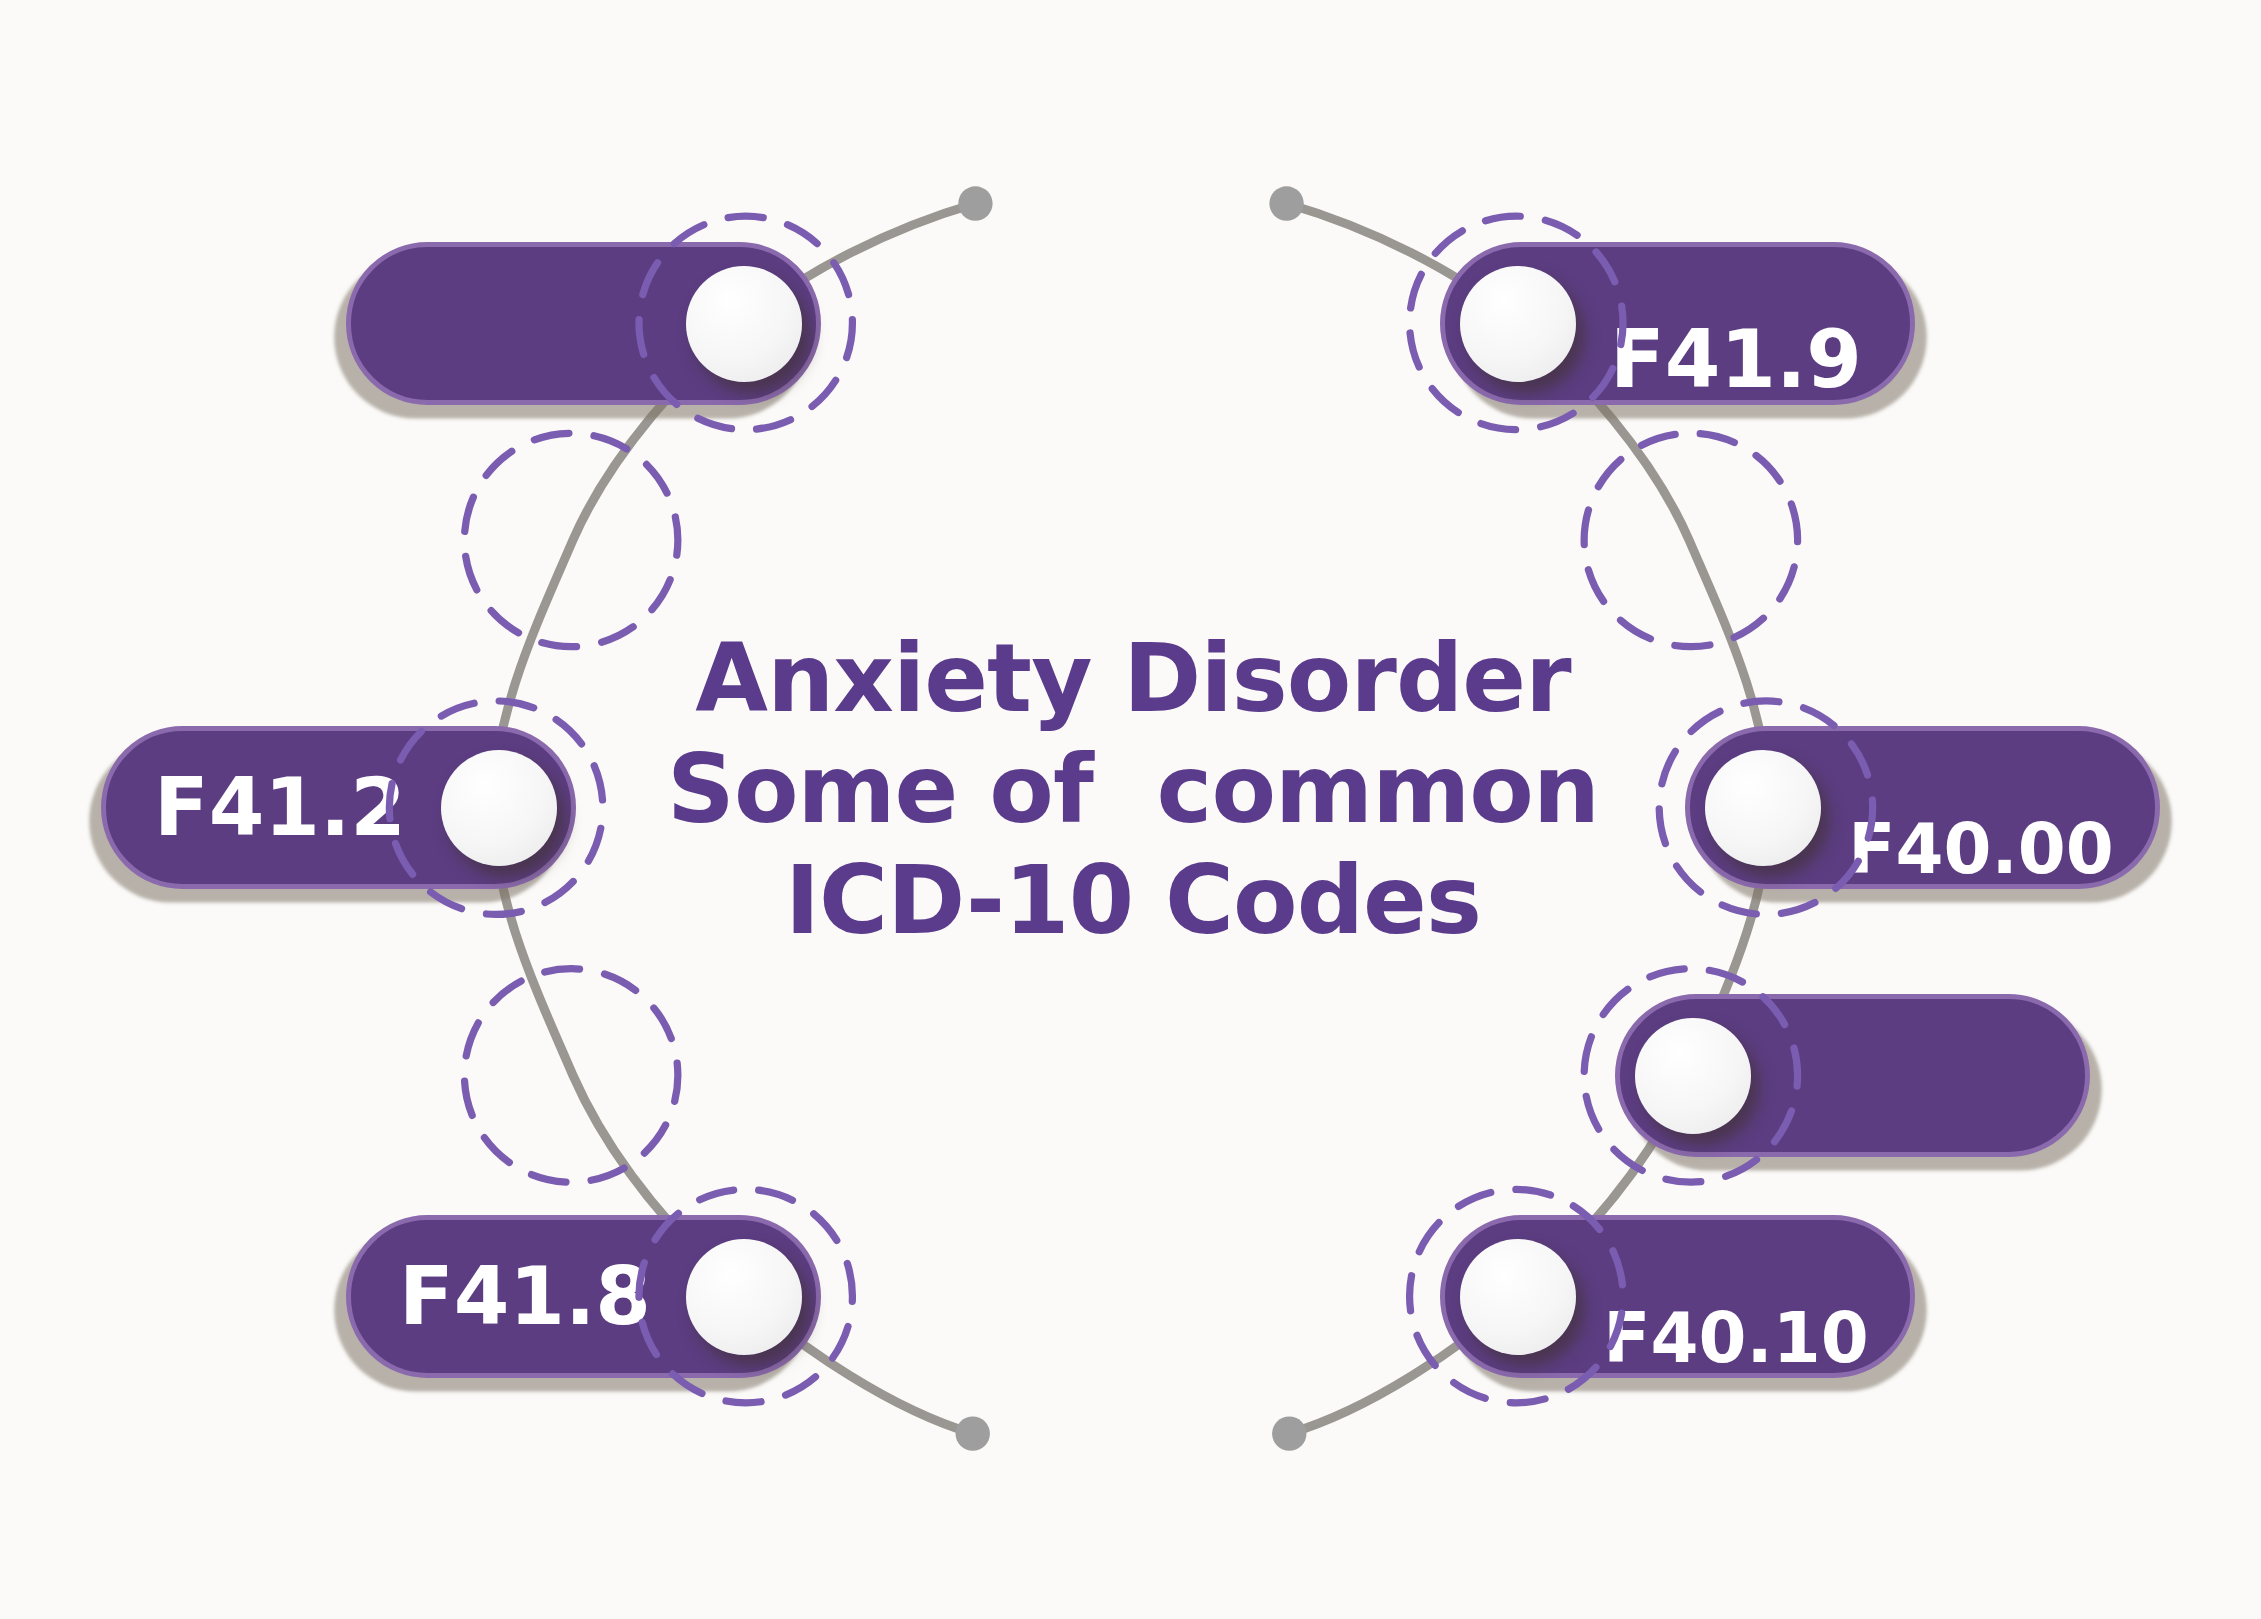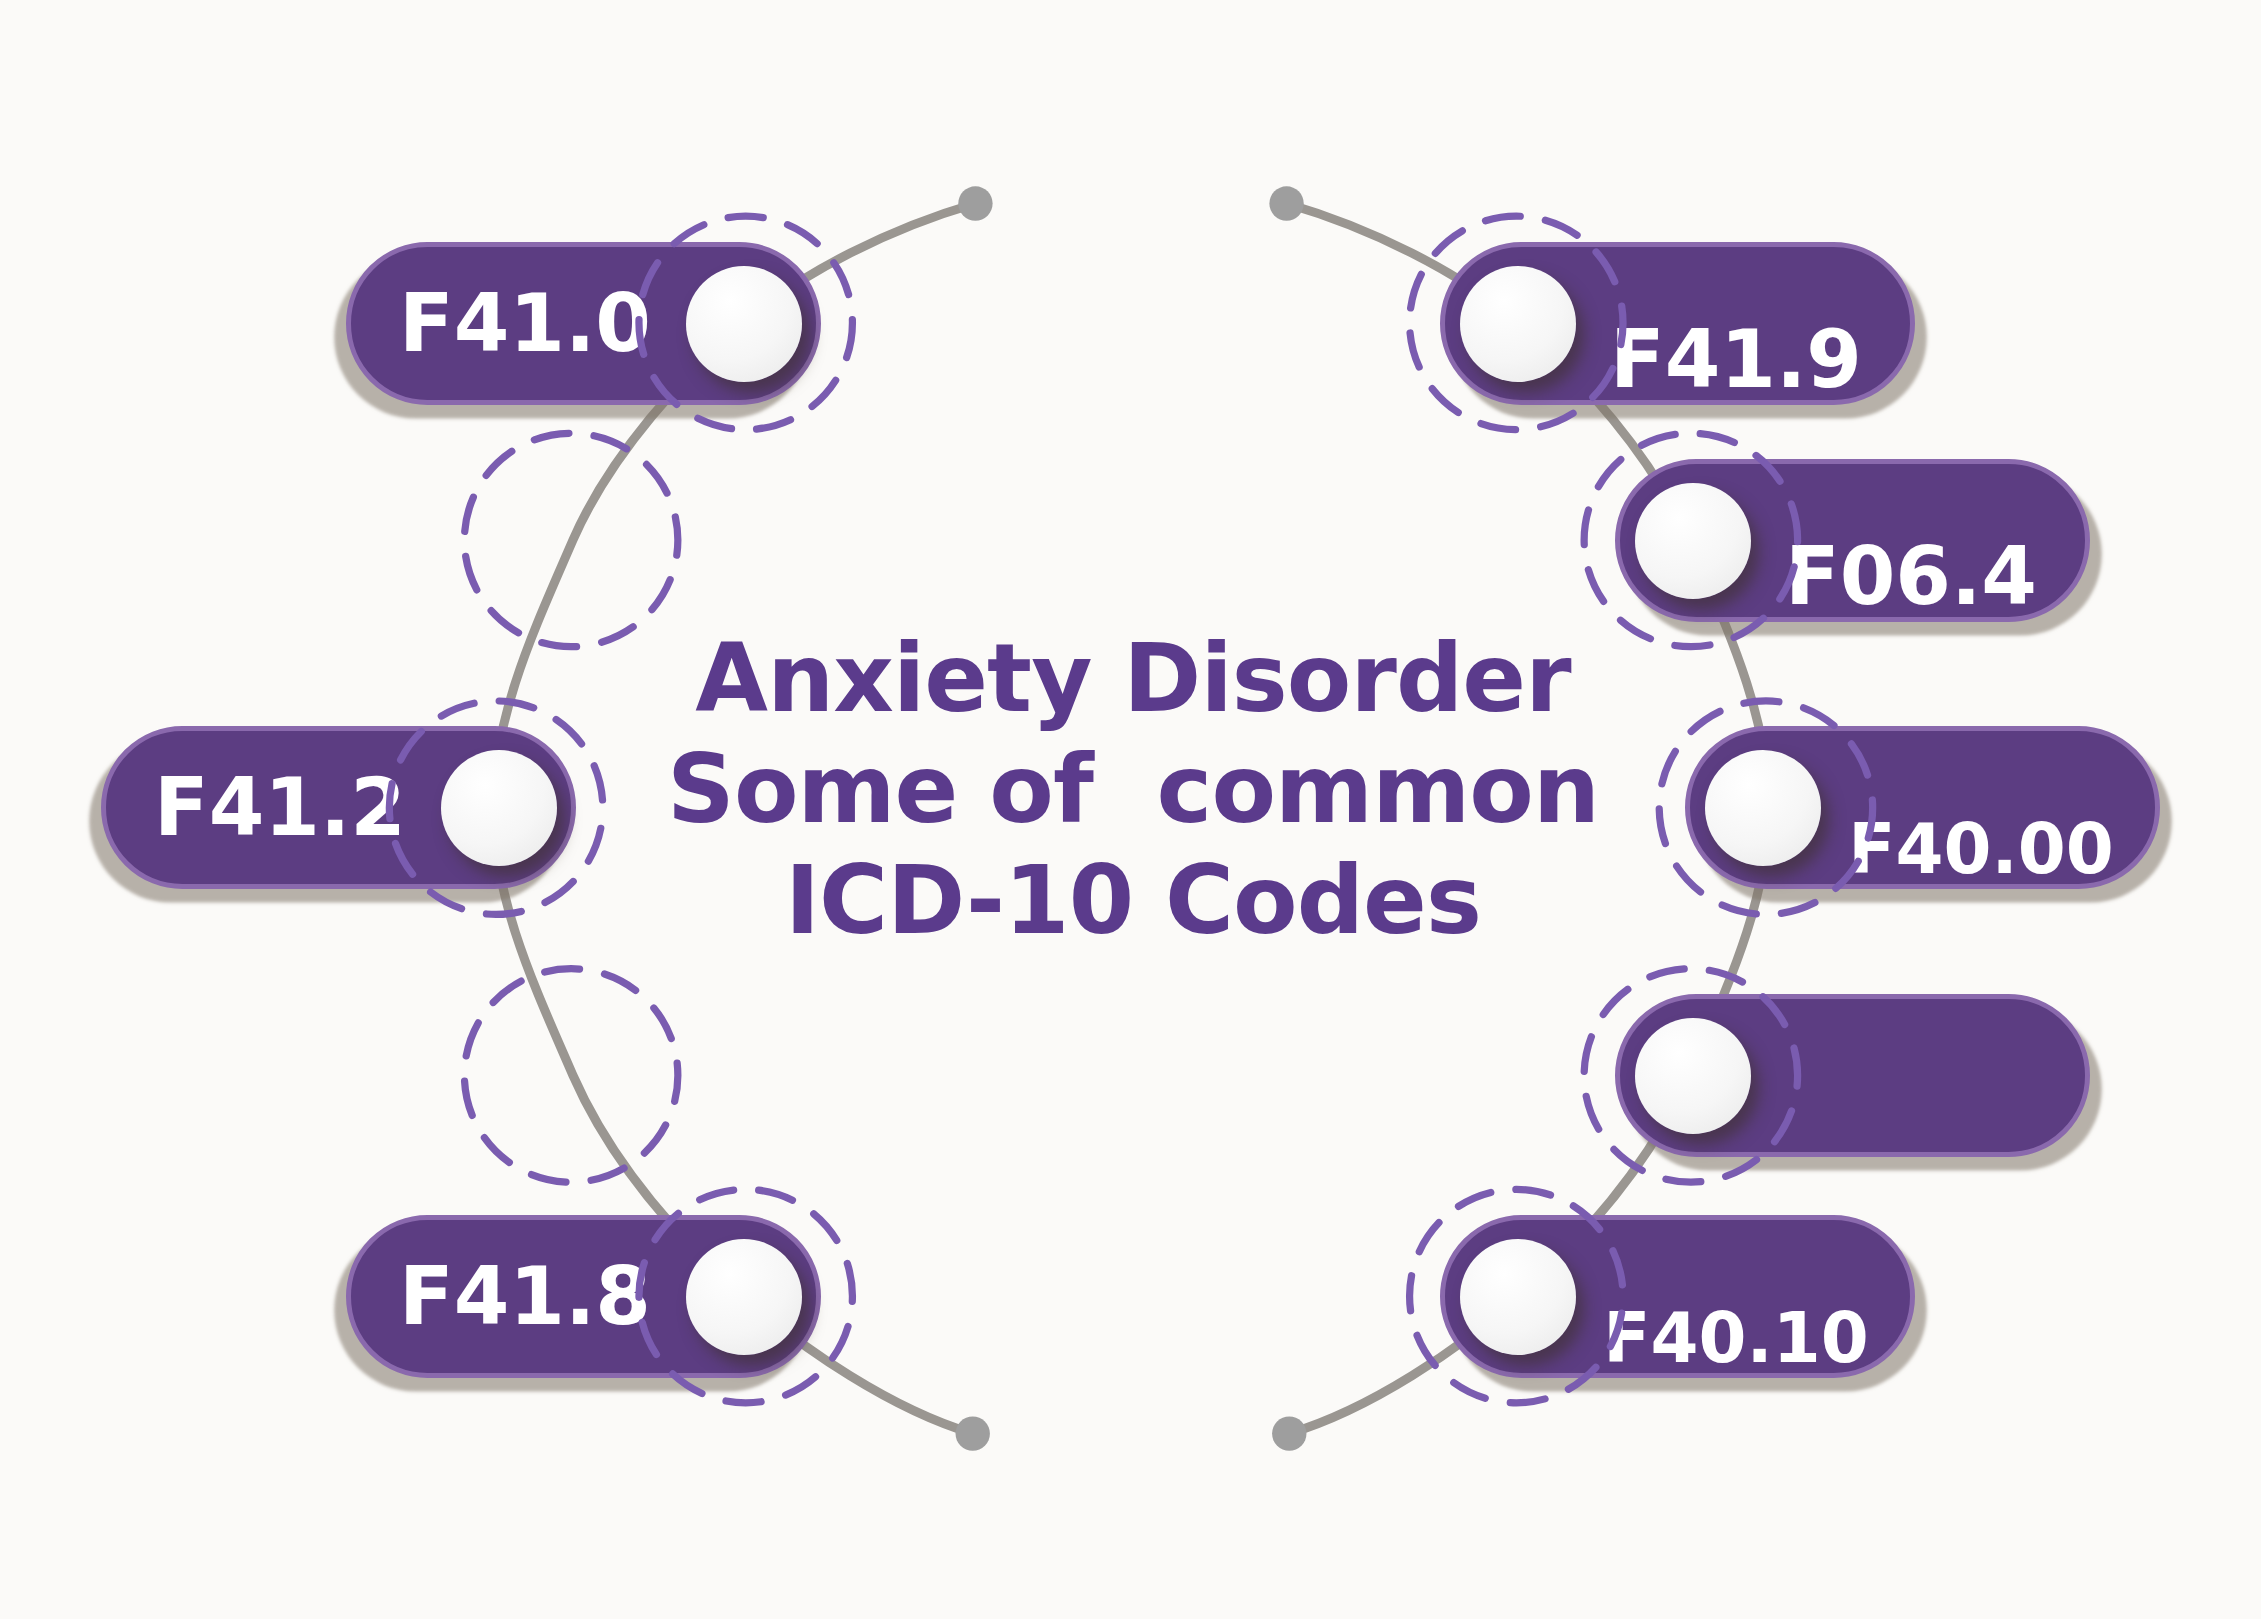--- a/index.html
+++ b/index.html
@@ -69,39 +69,34 @@
     <path d="M 1422 225 C 1515 252, 1612 300, 1680 357 C 1758 428, 1828 508, 1867 597
              C 1908 692, 1955 790, 1955 893 C 1955 996, 1908 1094, 1867 1189
              C 1828 1278, 1758 1362, 1680 1433 C 1612 1492, 1515 1558, 1425 1585" fill="none" stroke="#9a9691" stroke-width="10" stroke-linecap="round"></path>
     <circle cx="1078" cy="225" r="19" fill="#9e9e9e"></circle>
     <circle cx="1422" cy="225" r="19" fill="#9e9e9e"></circle>
     <circle cx="1075" cy="1585" r="19" fill="#9e9e9e"></circle>
     <circle cx="1425" cy="1585" r="19" fill="#9e9e9e"></circle>
   </svg>
 
   <div class="pill side-left pos-l1">
-    <span class="code">F41.0</span>
     <span class="knob"></span>
   </div>
   <div class="pill side-left pos-l3">
     <span class="code">F41.2</span>
     <span class="knob"></span>
   </div>
   <div class="pill side-left pos-l5">
     <span class="code">F41.8</span>
     <span class="knob"></span>
   </div>
 
   <div class="pill side-right pos-r1">
     <span class="knob"></span>
     <span class="code">F41.9</span>
-  </div>
-  <div class="pill side-right pos-r2">
-    <span class="knob"></span>
-    <span class="code">F06.4</span>
   </div>
   <div class="pill side-right pos-r3">
     <span class="knob"></span>
     <span class="code sm">F40.00</span>
   </div>
   <div class="pill side-right pos-r4">
     <span class="knob"></span>
   </div>
   <div class="pill side-right pos-r5">
     <span class="knob"></span>

